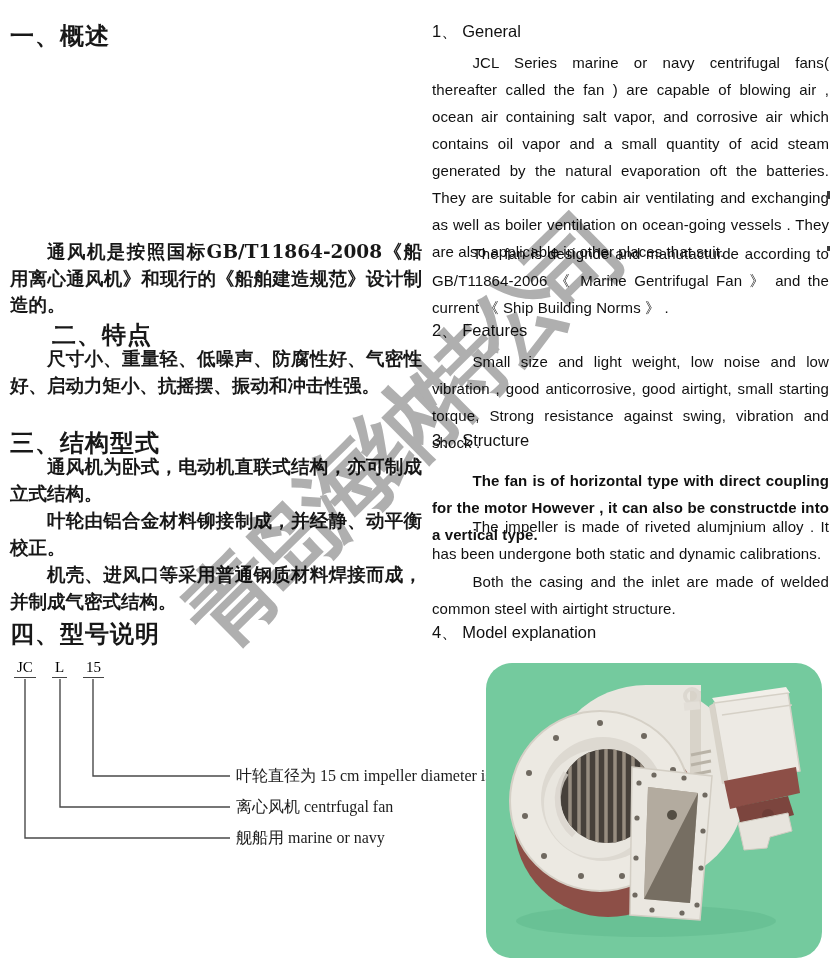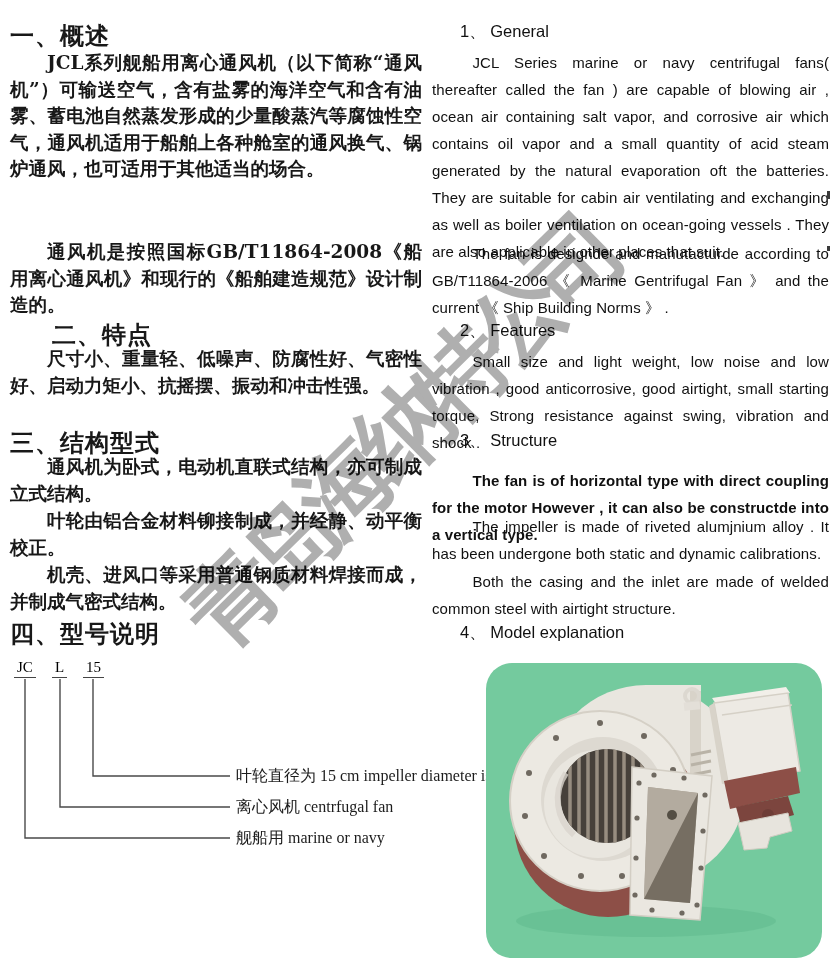--- a/index.html
+++ b/index.html
@@ -22,21 +22,20 @@
   .zh-p {
     position:absolute; left:10px; width:412px;
     font-size:18.5px; line-height:26.5px;
     text-align: justify; text-indent: 2em;
   }
   
   .en-h {
     position:absolute; left:432px;
     font-size:16.5px; color:#101010;
     font-family:"Liberation Sans",sans-serif;
-    margin-left:28px;
   }
   .en-p {
     position:absolute; left:432px; width:397px;
     font-size:15px; line-height:27px; letter-spacing:0.1px;
     text-align: justify; text-indent: 2.7em; color:#101010;
   }
   
   .code {
     position:absolute;
     font-family:"Liberation Serif", serif;
@@ -70,21 +69,20 @@
   .tick { position:absolute; background:#3a3a3a; width:3px; }
   .tick.t1 { right:0; top:191px; height:8px; }
   .tick.t2 { right:0; top:246px; height:5px; }
 </style>
 </head>
 <body>
 
 <div class="page">
 
   <div class="zh zh-h" style="top:20px;">一、概述</div>
-  <div class="zh zh-p" style="top:50px;">JCL系列舰船用离心通风机（以下简称“通风机”）可输送空气，含有盐雾的海洋空气和含有油雾、蓄电池自然蒸发形成的少量酸蒸汽等腐蚀性空气，通风机适用于船舶上各种舱室的通风换气、锅炉通风，也可适用于其他适当的场合。</div>
   <div class="zh zh-p" style="top:239px;">通风机是按照国标GB/T11864-2008《船用离心通风机》和现行的《船舶建造规范》设计制造的。</div>
 
   <div class="zh zh-h" style="top:319px;margin-left:42px;">二、特点</div>
   <div class="zh zh-p" style="top:346px;">尺寸小、重量轻、低噪声、防腐性好、气密性好、启动力矩小、抗摇摆、振动和冲击性强。</div>
 
   <div class="zh zh-h" style="top:427px;">三、结构型式</div>
   <div class="zh zh-p" style="top:454px;">通风机为卧式，电动机直联式结构，亦可制成立式结构。</div>
   <div class="zh zh-p" style="top:508px;">叶轮由铝合金材料铆接制成，并经静、动平衡校正。</div>
   <div class="zh zh-p" style="top:562px;">机壳、进风口等采用普通钢质材料焊接而成，并制成气密式结构。</div>
 

